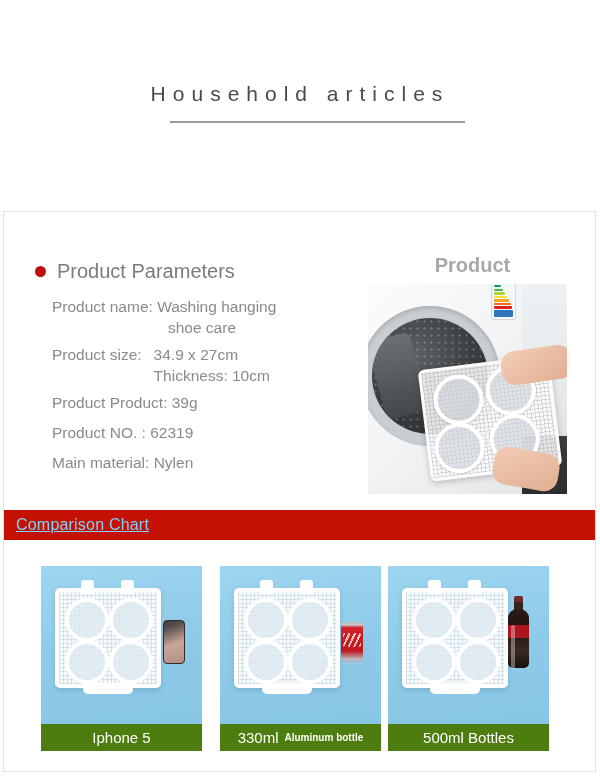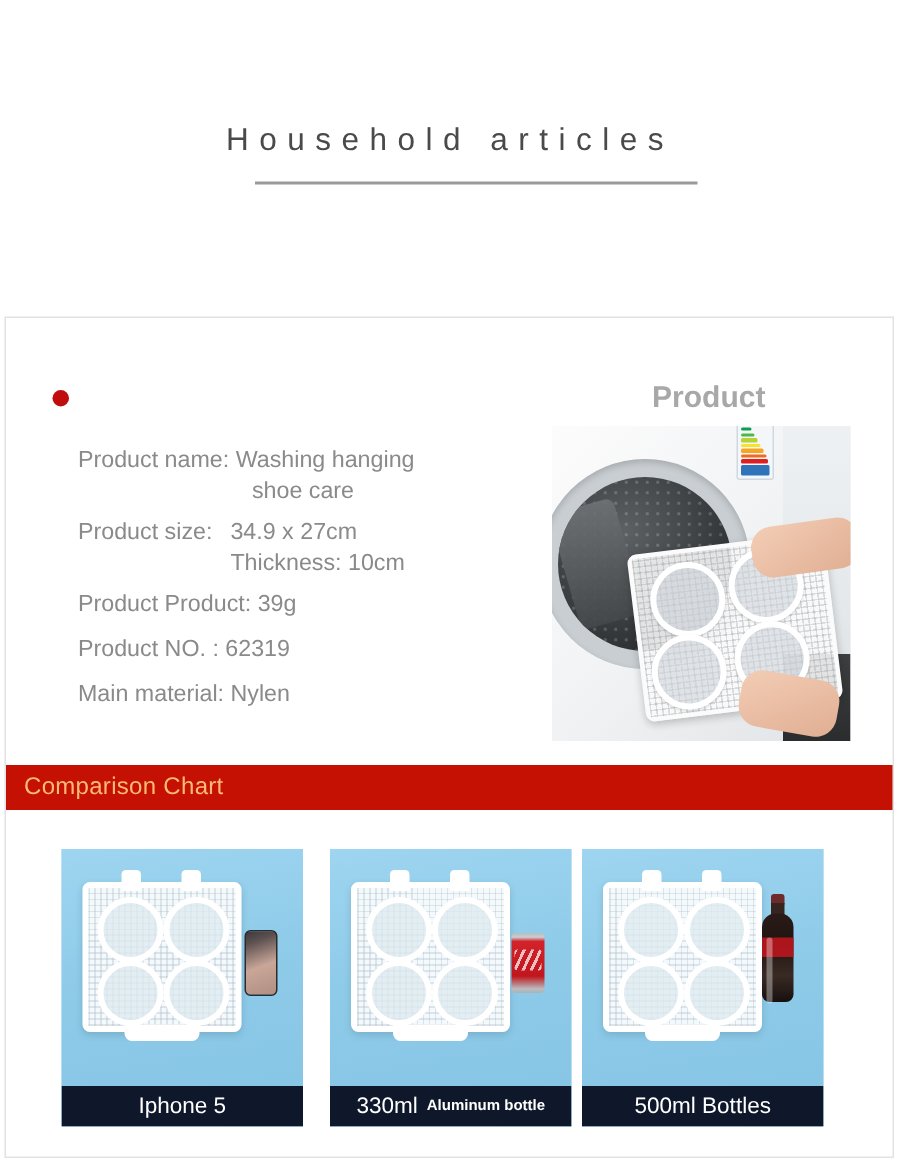--- a/index.html
+++ b/index.html
@@ -292,25 +292,26 @@
     left: 0;
     top: 298px;
     width: 591px;
     height: 30px;
     background: #c41104;
     display: flex;
     align-items: center;
   }
   .section-bar-text {
     margin-left: 12px;
-    color: #fdba74;
+    color: #7dd3fc;
     font-size: 16px;
     font-weight: 400;
     letter-spacing: .2px;
     white-space: nowrap;
+    text-decoration: underline;
   }
 
   
   .compare-row {
     position: absolute;
     left: 0;
     top: 354px;
     width: 591px;
     height: 185px;
   }
@@ -462,21 +463,21 @@
     border-radius: 3px;
   }
 
   
   .card-caption {
     position: absolute;
     left: 0;
     right: 0;
     bottom: 0;
     height: 27px;
-    background: #0f172a;
+    background: #4d7c0f;
     display: flex;
     align-items: center;
     justify-content: center;
     gap: 6px;
   }
   .caption-main {
     color: #ffffff;
     font-size: 15px;
     font-weight: 400;
     white-space: nowrap;
@@ -494,20 +495,21 @@
 <div class="page-header">
   <div class="page-title">Household articles</div>
   <div class="title-rule"></div>
 </div>
 
 <div class="panel">
 
   <div class="params-section">
     <div class="params-heading">
       <span class="bullet-dot"></span>
+      <span class="params-heading-text">Product Parameters</span>
     </div>
 
     <div class="params-list">
 
       <div class="param-row two-line">
         <span><span>Product name:</span> <span>Washing hanging</span></span>
         <span class="param-sub">shoe care</span>
       </div>
 
       <div class="param-row two-line">

